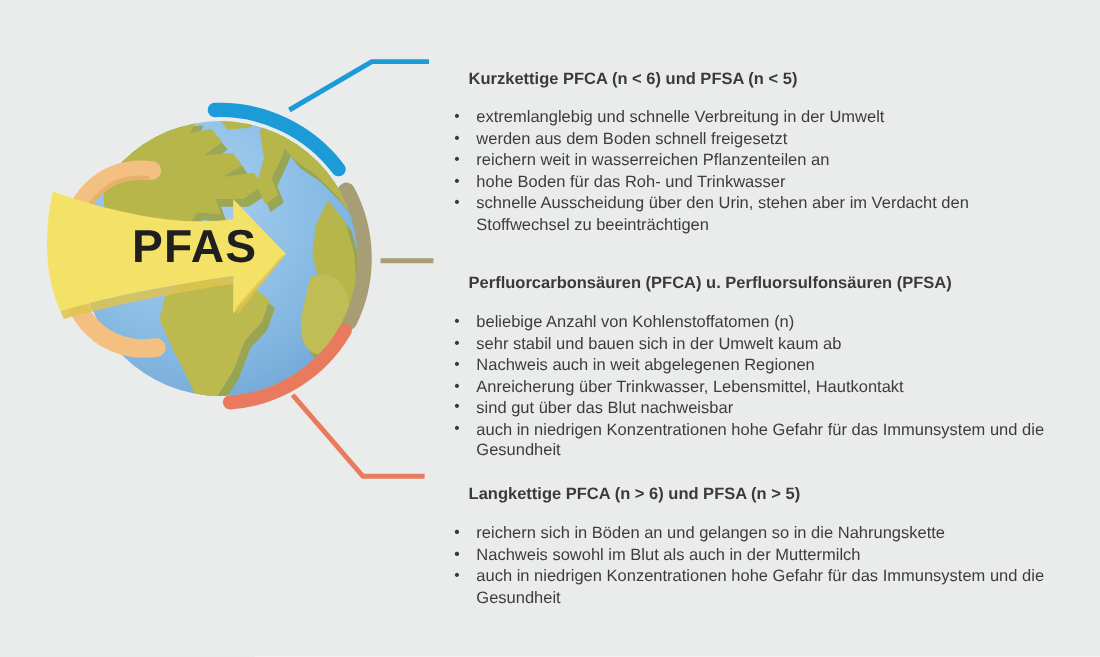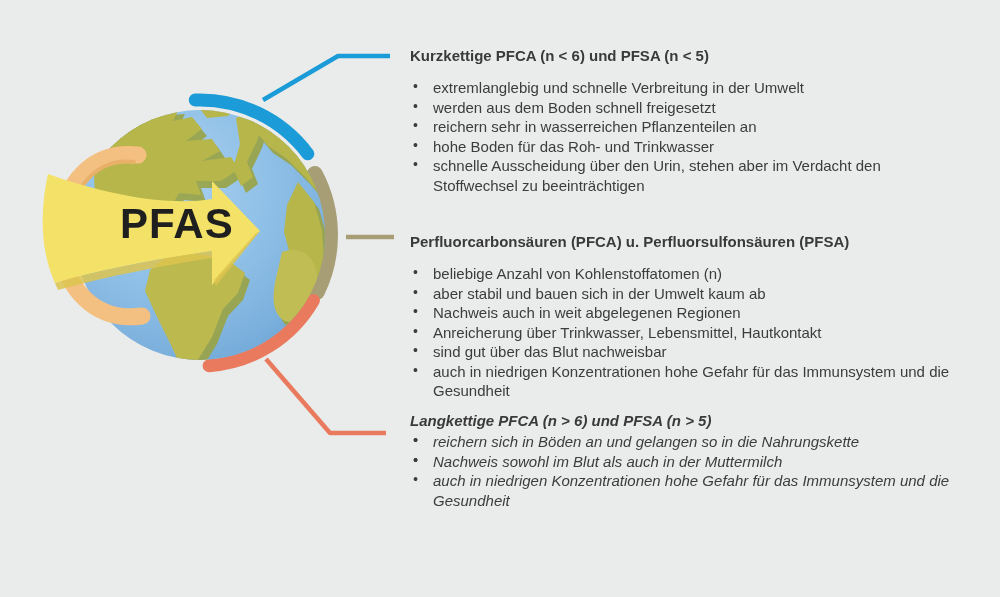--- a/index.html
+++ b/index.html
@@ -1,27 +1,27 @@
 <!DOCTYPE html>
 <html><head>
 <meta charset="utf-8">
 <style>
   html,body{margin:0;padding:0;}
   body{font-family:"Liberation Sans","DejaVu Sans",sans-serif;}
   #stage{position:relative;width:1000px;height:597px;background:#eaeceb;overflow:hidden;}
   #art{position:absolute;left:0;top:0;}
   .section{position:absolute;left:410px;width:540px;color:#3c3c3c;}
-  .section h3{margin:0;font-size:15px;line-height:19px;font-weight:bold;color:#3a3a3a;}
+  .section h3{margin:16px;font-size:15px;line-height:19px;font-weight:bold;color:#3a3a3a;}
   .section ul{margin:13px 0 0 0;padding:0;list-style:none;}
   .section.tight ul{margin-top:2px;}
   .section li{position:relative;padding-left:23px;font-size:15px;line-height:19.5px;}
   .section li .marker{position:absolute;left:3px;top:-1px;font-size:14px;}
   #sec1{top:46px;}
   #sec2{top:232px;}
-  #sec3{top:411px;font-style:italic;}
+  #sec3{top:424px;}
 </style>
 </head>
 <body>
 
 <div id="stage">
 
   <svg id="art" width="1000" height="597" viewBox="0 0 1000 597">
     <defs>
       <radialGradient id="ocean" cx="38%" cy="30%" r="80%">
         <stop offset="0%" stop-color="#abd1f0"></stop>
@@ -81,31 +81,31 @@
     <polyline points="263,100 338,56 390,56" fill="none" stroke-width="4.5" stroke-linejoin="round" stroke="#1b9bd7"></polyline>
     <polyline points="346,237 394,237" fill="none" stroke-width="4.5" stroke="#a89e76"></polyline>
     <polyline points="266,359 330,433 386,433" fill="none" stroke-width="4.5" stroke-linejoin="round" stroke="#ea7a5d"></polyline>
   </svg>
 
   <div class="section" id="sec1">
     <h3>Kurzkettige PFCA (n &lt; 6) und PFSA (n &lt; 5)</h3>
     <ul>
         <li><span class="marker">•</span><span>extremlanglebig und schnelle Verbreitung in der Umwelt</span></li>
         <li><span class="marker">•</span><span>werden aus dem Boden schnell freigesetzt</span></li>
-        <li><span class="marker">•</span><span>reichern sehr in wasserreichen Pflanzenteilen an</span></li>
+        <li><span class="marker">•</span><span>reichern weit in wasserreichen Pflanzenteilen an</span></li>
         <li><span class="marker">•</span><span>hohe Boden für das Roh- und Trinkwasser</span></li>
         <li><span class="marker">•</span><span>schnelle Ausscheidung über den Urin, stehen aber im Verdacht den Stoffwechsel zu beeinträchtigen</span></li>
       </ul>
   </div>
 
   <div class="section" id="sec2">
     <h3>Perfluorcarbonsäuren (PFCA) u. Perfluorsulfonsäuren (PFSA)</h3>
     <ul>
         <li><span class="marker">•</span><span>beliebige Anzahl von Kohlenstoffatomen (n)</span></li>
-        <li><span class="marker">•</span><span>aber stabil und bauen sich in der Umwelt kaum ab</span></li>
+        <li><span class="marker">•</span><span>sehr stabil und bauen sich in der Umwelt kaum ab</span></li>
         <li><span class="marker">•</span><span>Nachweis auch in weit abgelegenen Regionen</span></li>
         <li><span class="marker">•</span><span>Anreicherung über Trinkwasser, Lebensmittel, Hautkontakt</span></li>
         <li><span class="marker">•</span><span>sind gut über das Blut nachweisbar</span></li>
         <li><span class="marker">•</span><span>auch in niedrigen Konzentrationen hohe Gefahr für das Immunsystem und die Gesundheit</span></li>
       </ul>
   </div>
 
   <div class="section tight" id="sec3">
     <h3>Langkettige PFCA (n &gt; 6) und PFSA (n &gt; 5)</h3>
     <ul>

